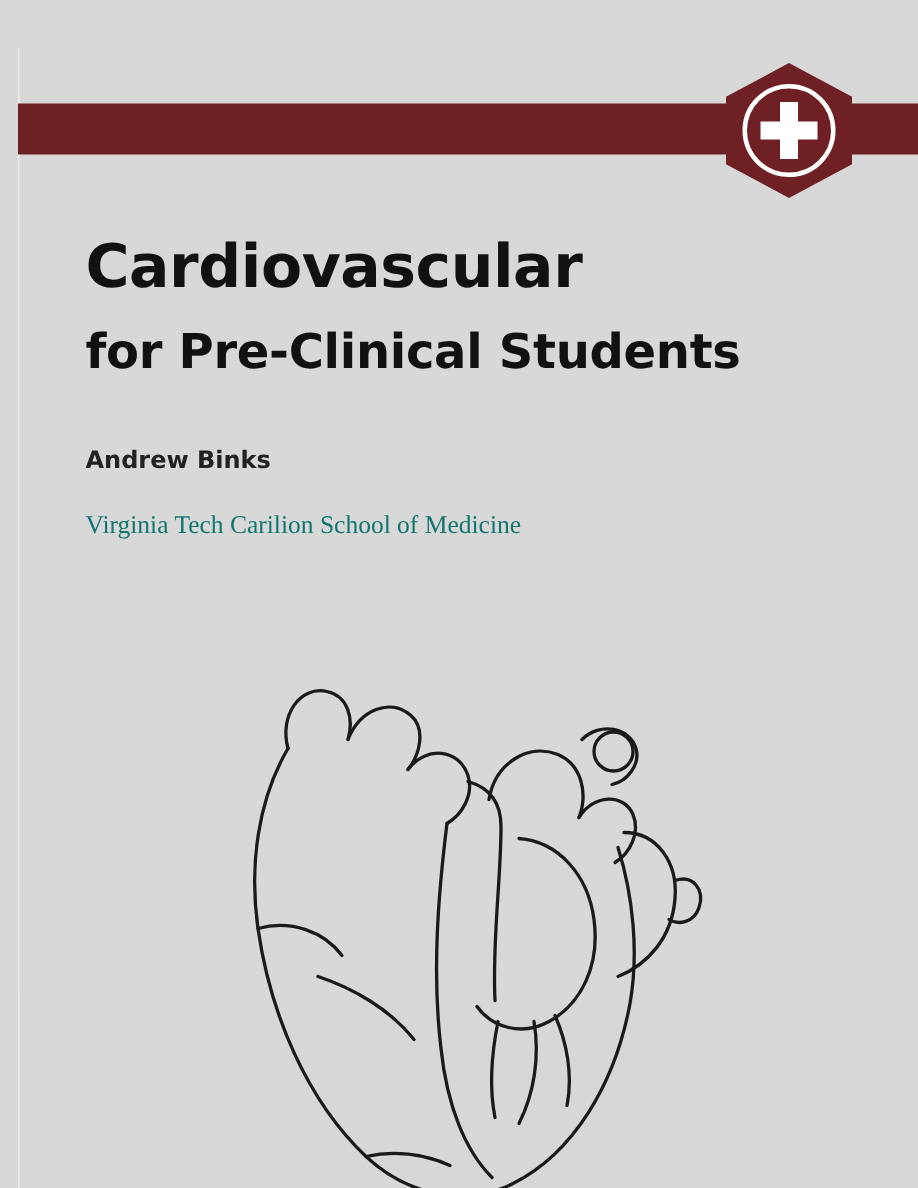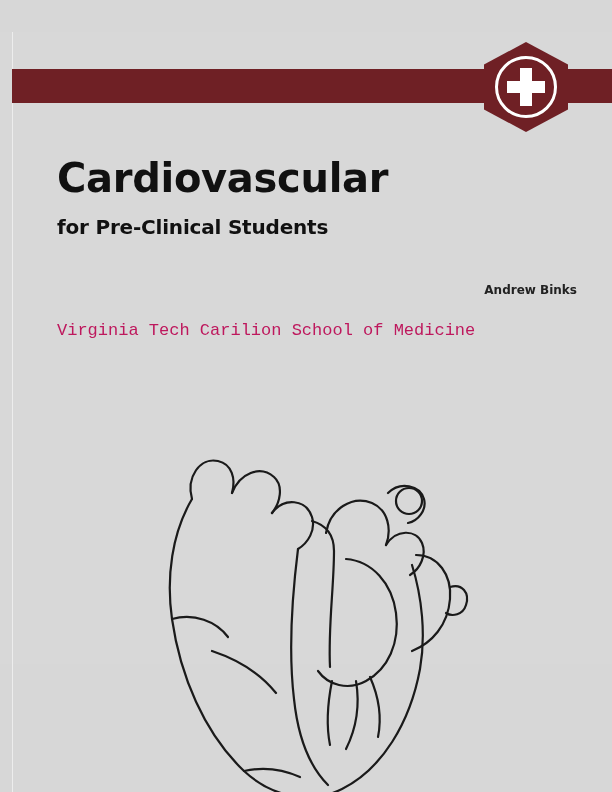--- a/index.html
+++ b/index.html
@@ -100,38 +100,37 @@
   .title-line {
     font-size: 40px;
     font-weight: bold;
     color: #111111;
     letter-spacing: -0.3px;
     line-height: 1.32;
     white-space: nowrap;
   }
   .subtitle {
     margin-top: 10px;
-    font-size: 20px;
+    font-size: 32px;
     font-weight: bold;
     color: #111111;
     letter-spacing: -0.2px;
     white-space: nowrap;
   }
   .author {
     margin-top: 44px;
-    font-size: 12px;
+    font-size: 16px;
     font-weight: bold;
     color: #222222;
-    text-align: right;
   }
   .affiliation {
     margin-top: 24px;
     font-size: 17px;
-    color: #be185d;
-    font-family: Liberation Mono, monospace;
+    color: #0f766e;
+    font-family: Liberation Serif, serif;
   }
 
   
   .heart-art {
     position: absolute;
     left: 120px;
     top: 405px;
     width: 360px;
     height: 380px;
   }

